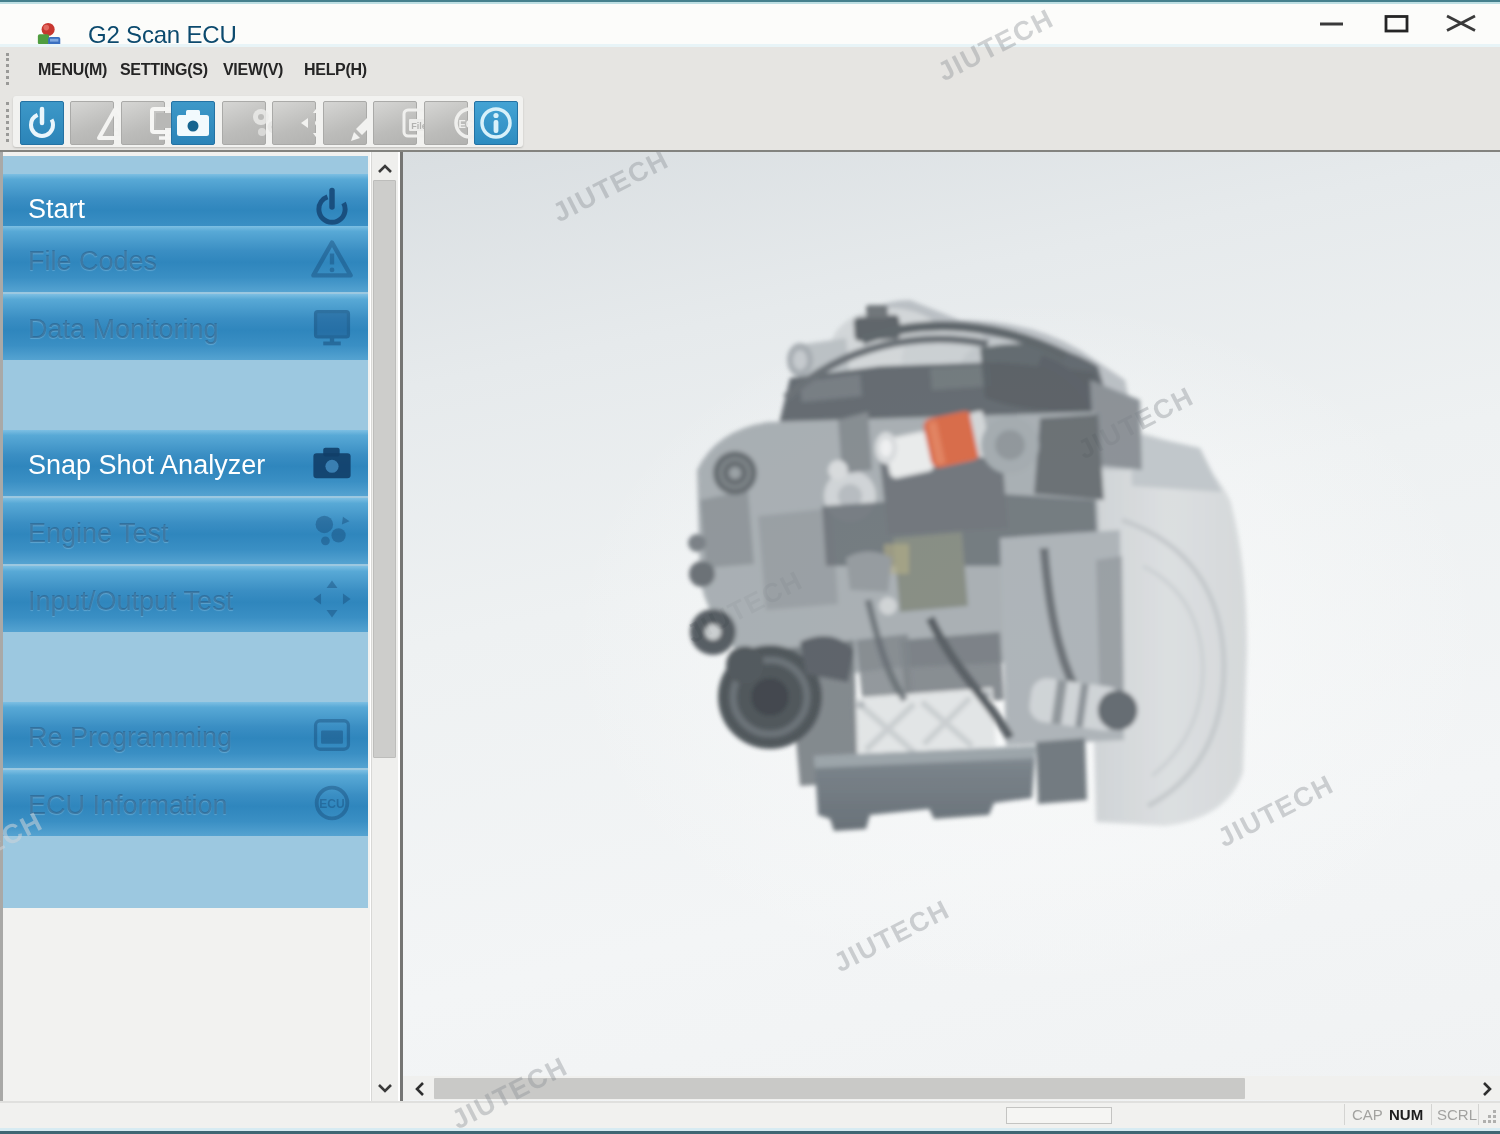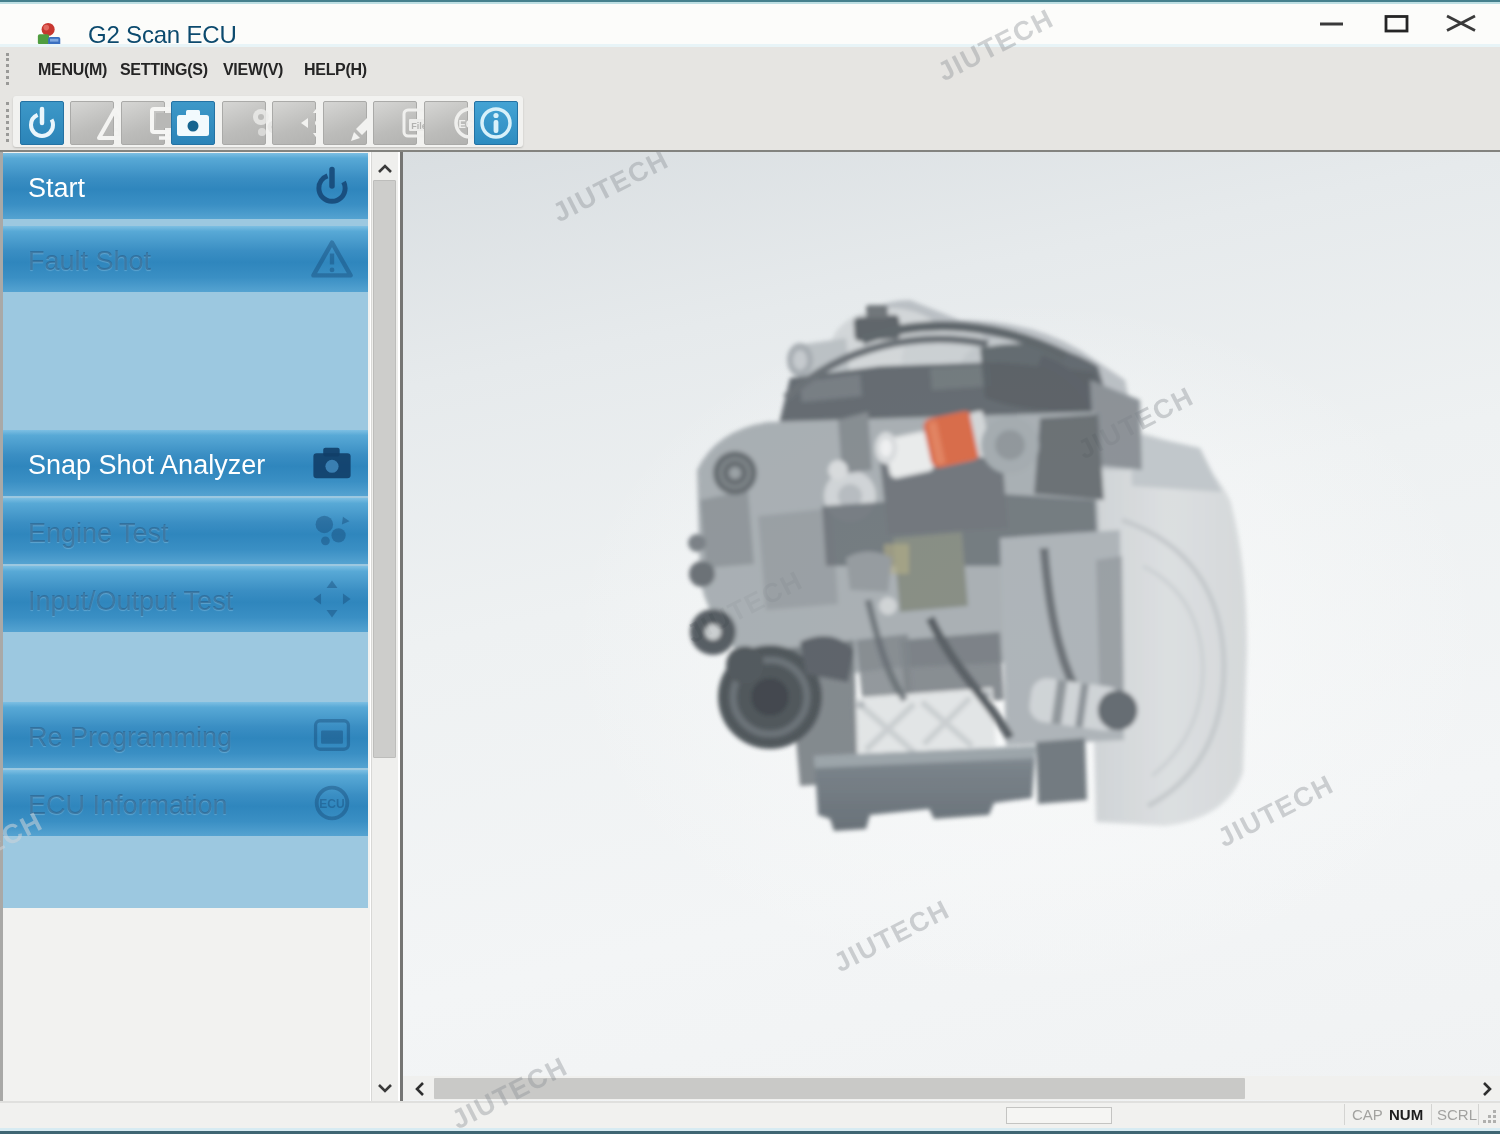--- a/index.html
+++ b/index.html
@@ -145,33 +145,41 @@
 
   <div class="tbtn blue" style="left:474px; background:linear-gradient(180deg,#44a3d4 0%,#2d8cc0 100%);"><svg width="42" height="42" viewBox="0 0 42 42">
     <circle cx="21" cy="21" r="14" fill="none" stroke="#d8f1fa" stroke-width="3.5"></circle>
     <circle cx="21" cy="13.5" r="2.6" fill="#d8f1fa"></circle>
     <rect x="18.6" y="18" width="4.8" height="13" rx="2" fill="#d8f1fa"></rect>
   </svg></div>
 </div>
 <div class="abs" id="sep1"></div>
 <div class="abs" id="sidebar">
   <div id="btnback"></div>
-  <div class="sbtn on" style="top:1px;text-decoration:underline;">
+  <div class="sbtn on" style="top:22px;text-decoration:underline;">
       <span class="lbl">Start</span>
     <svg class="sicon" viewBox="0 0 42 42">
       <circle cx="21" cy="23" r="12" fill="none" stroke="#174a7a" stroke-width="4.5" stroke-dasharray="58 17" stroke-dashoffset="-69" opacity="0.92"></circle>
       <line x1="21" y1="6" x2="21" y2="21" stroke="#174a7a" stroke-width="5" stroke-linecap="round" opacity="0.92"></line>
     </svg>
     </div>
   <div class="sbtn off" style="top:74px;">
-      <span class="lbl">Fault Shot</span>
+      <span class="lbl">File Codes</span>
     <svg class="sicon" viewBox="0 0 42 42" opacity="0.38">
       <path d="M21 6 L38 36 L4 36 Z" fill="none" stroke="#12416e" stroke-width="4" stroke-linejoin="round"></path>
       <line x1="21" y1="16" x2="21" y2="26" stroke="#12416e" stroke-width="4"></line>
       <circle cx="21" cy="31" r="2.2" fill="#12416e"></circle>
+    </svg>
+    </div>
+  <div class="sbtn off" style="top:142px;">
+      <span class="lbl">Data Monitoring</span>
+    <svg class="sicon" viewBox="0 0 42 42" opacity="0.45">
+      <rect x="6" y="7" width="30" height="23" rx="2" fill="#1b568c" stroke="#12416e" stroke-width="3"></rect>
+      <line x1="21" y1="30" x2="21" y2="35" stroke="#12416e" stroke-width="4"></line>
+      <line x1="13" y1="36" x2="29" y2="36" stroke="#12416e" stroke-width="3.5"></line>
     </svg>
     </div>
   <div class="sbtn off" style="top:346px;">
       <span class="lbl">Engine Test</span>
     <svg class="sicon" viewBox="0 0 42 42" opacity="0.38">
       <circle cx="14" cy="15" r="8" fill="#12416e"></circle>
       <circle cx="27" cy="25" r="6.5" fill="#12416e"></circle>
       <circle cx="15" cy="30" r="4" fill="#12416e"></circle>
       <path d="M31 8 l6 4 l-7 3 Z" fill="#12416e"></path>
     </svg>

